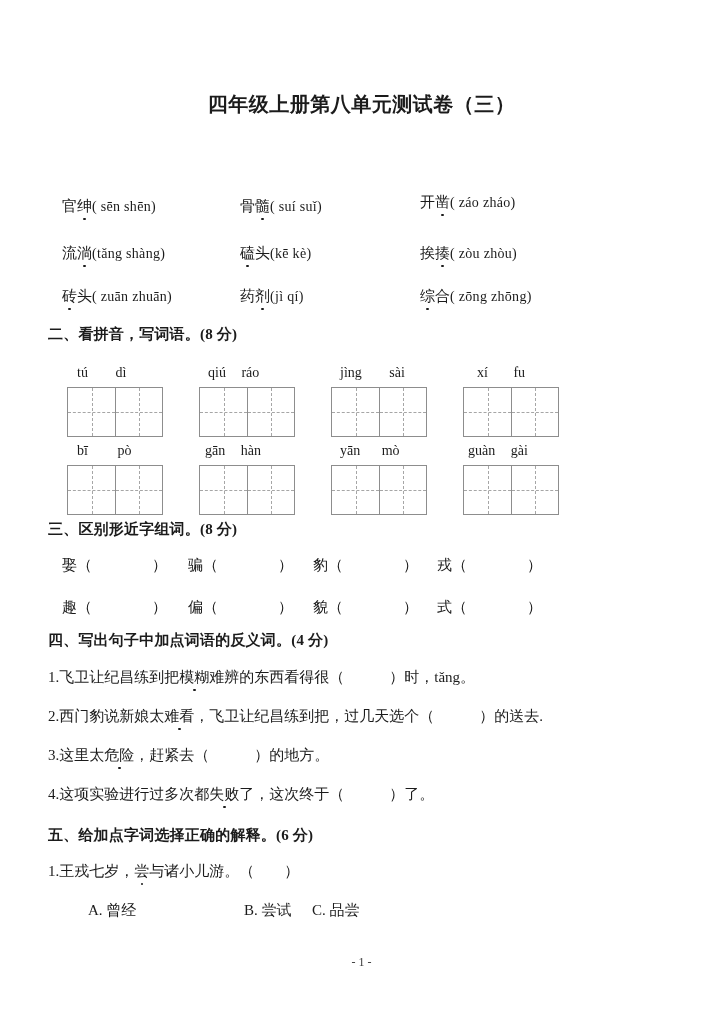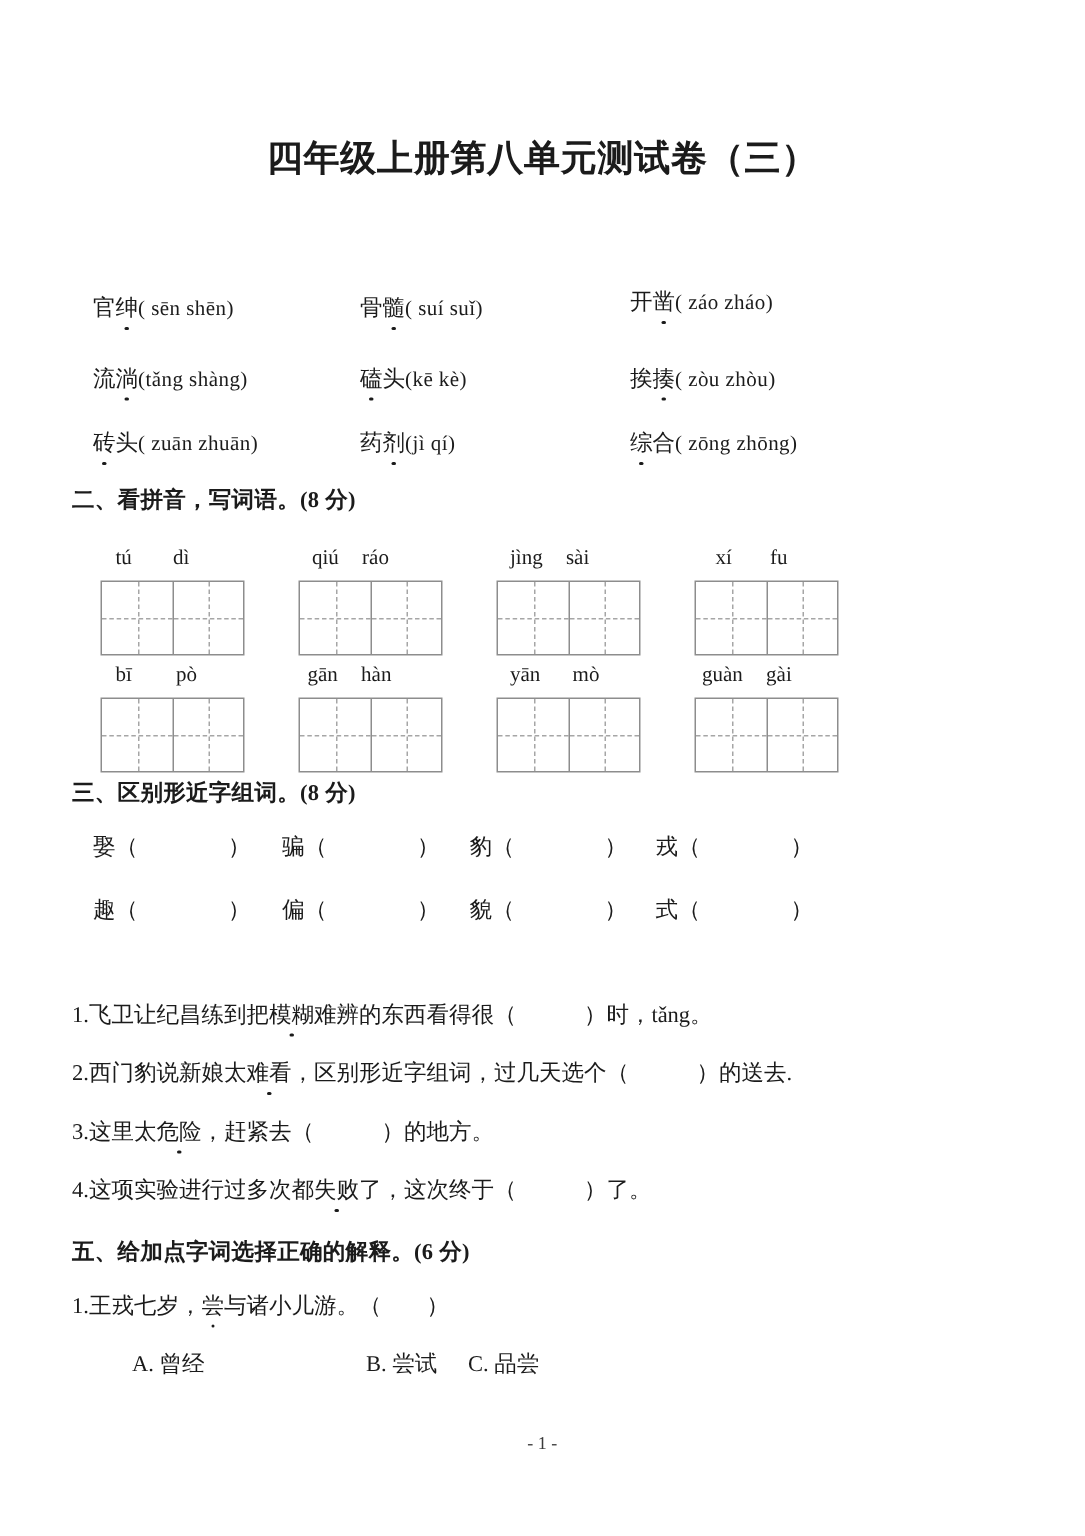--- a/index.html
+++ b/index.html
@@ -19,21 +19,21 @@
     position: relative;
     width: 723px;
     height: 1024px;
     box-sizing: border-box;
     padding: 0 48px;
   }
 
   
   .doc-title {
     text-align: center;
-    font-size: 24px;
+    font-size: 20px;
     font-weight: 700;
     letter-spacing: 0.5px;
     margin: 0;
     padding-top: 92px;
     line-height: 1.2;
   }
   .doc-subtitle {
     text-align: center;
     font-size: 17px;
     font-weight: 700;
@@ -175,21 +175,21 @@
   <div class="pinyin-label" style="left:77px; top:365px;">
     <span class="py">tú</span>
     <span class="py" style="margin-left:24px;">dì</span>
   </div>
   <div class="pinyin-label" style="left:208px; top:365px;">
     <span class="py">qiú</span>
     <span class="py" style="margin-left:12px;">ráo</span>
   </div>
   <div class="pinyin-label" style="left:340px; top:365px;">
     <span class="py">jìng</span>
-    <span class="py" style="margin-left:12px;">sài</span>
+    <span class="py" style="margin-left:24px;">sài</span>
   </div>
   <div class="pinyin-label" style="left:477px; top:365px;">
     <span class="py">xí</span>
     <span class="py" style="margin-left:22px;">fu</span>
   </div>
 
   <div class="tzg" style="left:67px; top:387px;">
     <div class="cell"></div>
     <div class="cell"></div>
   </div>
@@ -261,27 +261,28 @@
   <div class="row abs" style="left:188px; top:598px;">
     <span>偏</span><span>（　　　　）</span>
   </div>
   <div class="row abs" style="left:313px; top:598px;">
     <span>貌</span><span>（　　　　）</span>
   </div>
   <div class="row abs" style="left:437px; top:598px;">
     <span>式</span><span>（　　　　）</span>
   </div>
 
+  <div class="section-head abs" style="left:48px; top:631px;">四、写出句子中加点词语的反义词。(4 分)</div>
 
   <div class="row abs" style="left:48px; top:668px;">
     <span>1.</span><span>飞卫让纪昌练到把</span><span class="dot">模糊</span><span>难辨的东西看得很（</span><span>　　　</span><span>）时，tǎng。</span>
   </div>
 
   <div class="row abs" style="left:48px; top:707px;">
-    <span>2.</span><span>西门豹说新娘太</span><span class="dot">难看</span><span>，区别形近字组词，过几天选个（</span><span>　　　</span><span>）的送去.</span>
+    <span>2.</span><span>西门豹说新娘太</span><span class="dot">难看</span><span>，飞卫让纪昌练到把，过几天选个（</span><span>　　　</span><span>）的送去.</span>
   </div>
 
   <div class="row abs" style="left:48px; top:746px;">
     <span>3.</span><span>这里太</span><span class="dot">危险</span><span>，赶紧去（</span><span>　　　</span><span>）的地方。</span>
   </div>
 
   <div class="row abs" style="left:48px; top:785px;">
     <span>4.</span><span>这项实验进行过多次都</span><span class="dot">失败</span><span>了，这次终于（</span><span>　　　</span><span>）了。</span>
   </div>
 

